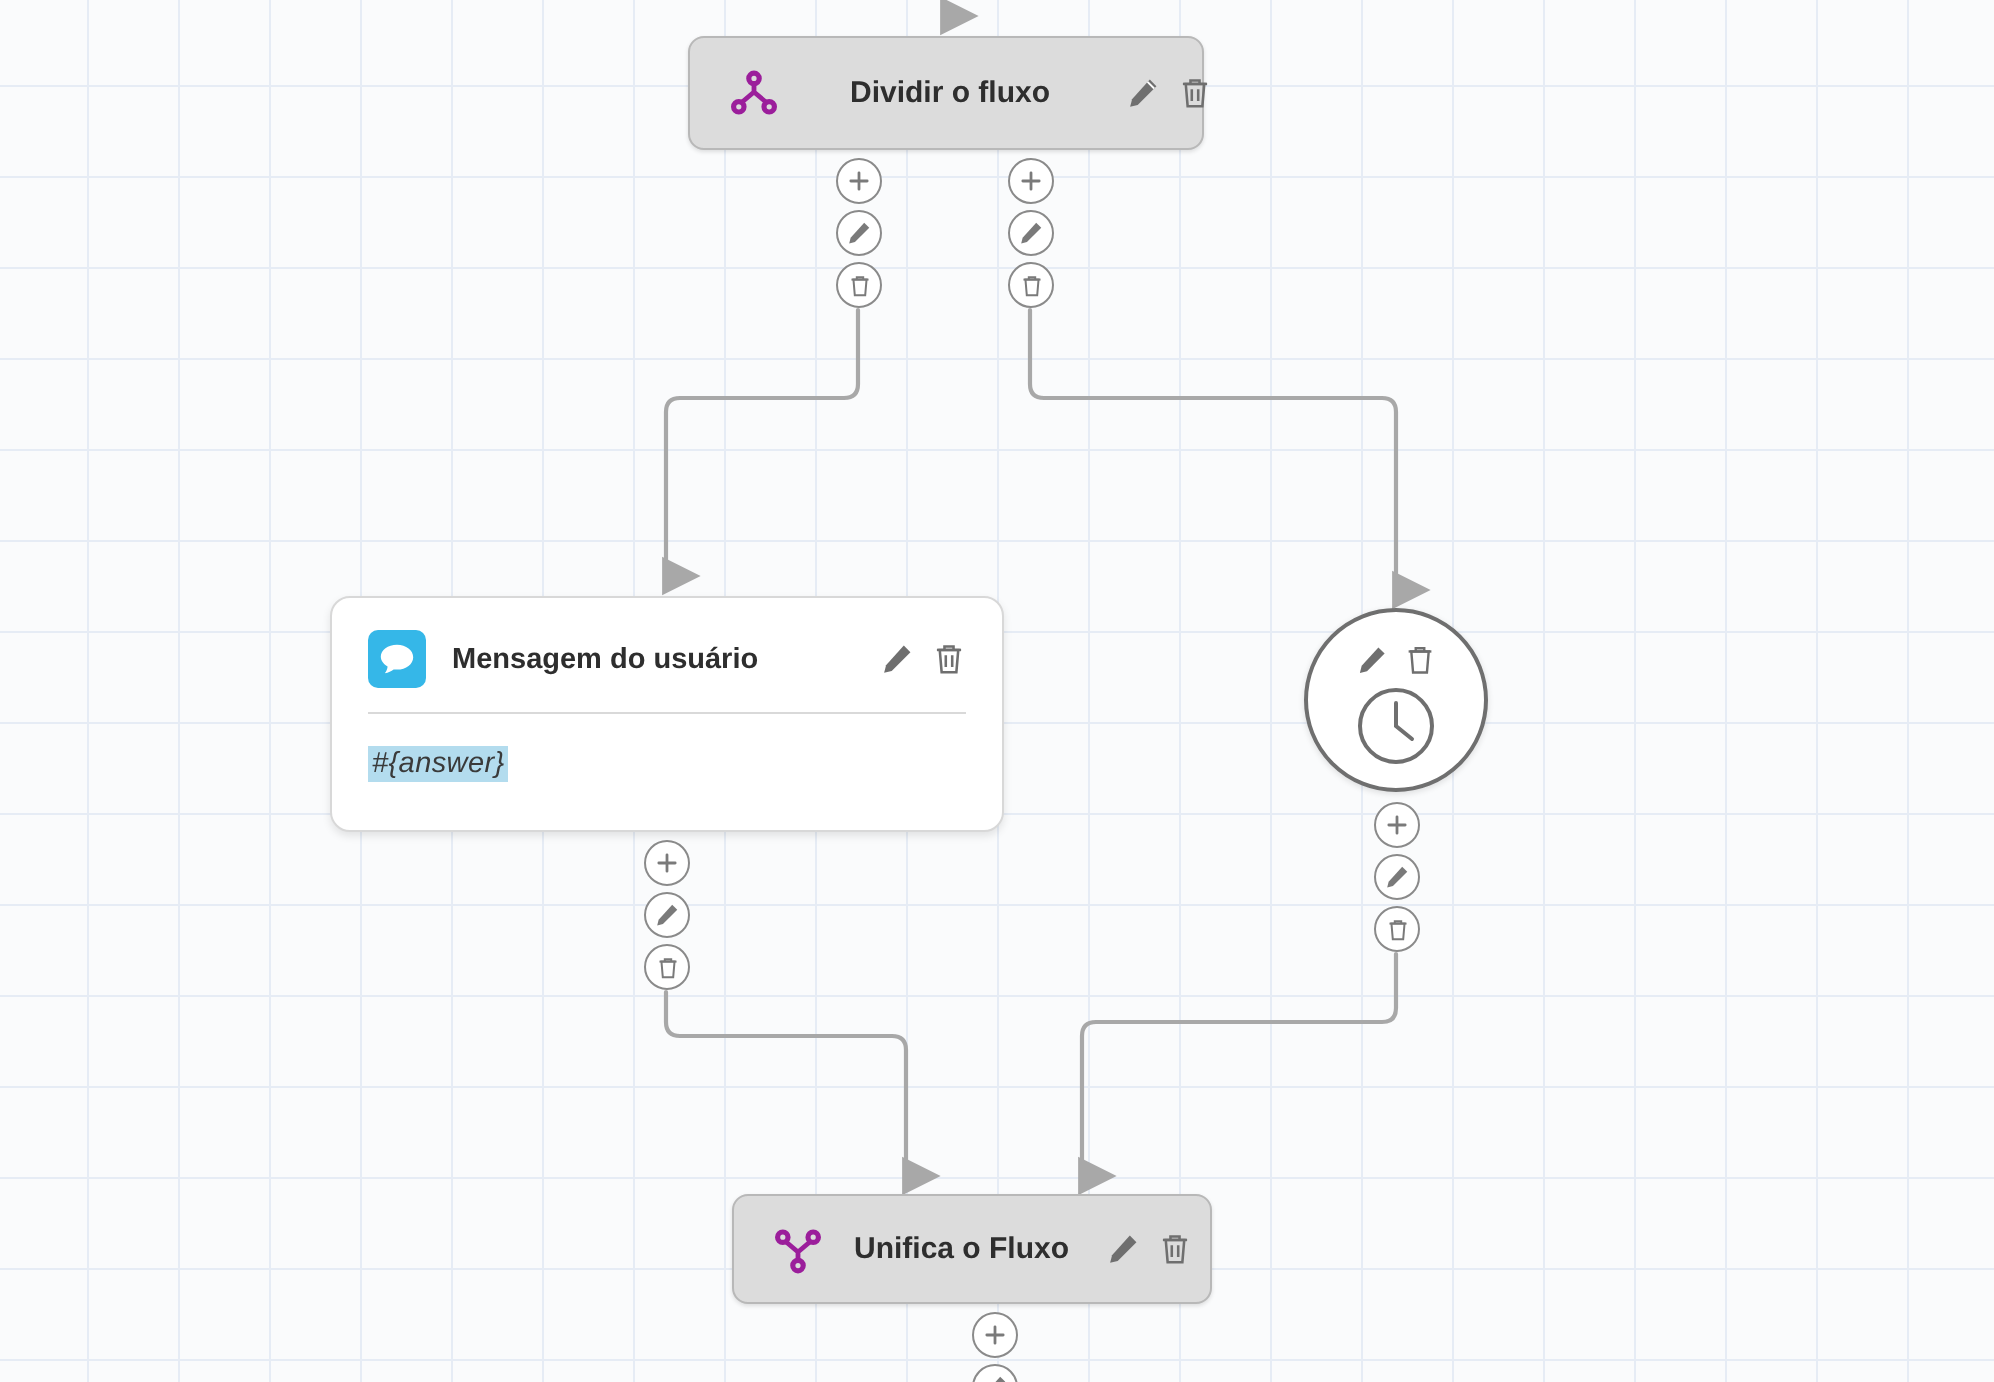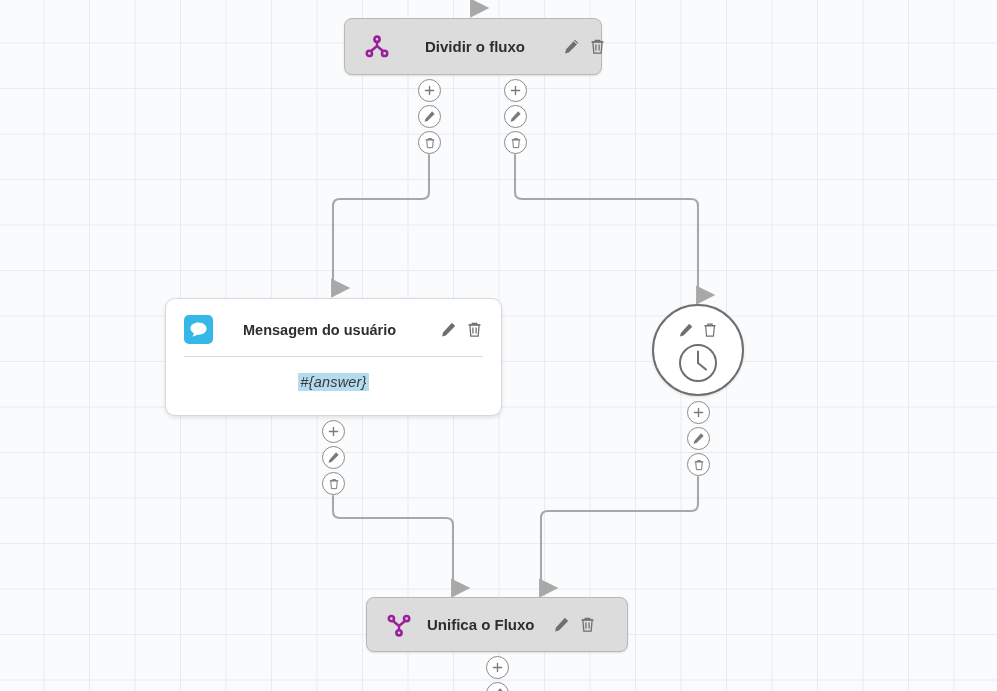--- a/index.html
+++ b/index.html
@@ -53,28 +53,27 @@
   }
   .card-head {
     display: flex;
     align-items: center;
     padding: 16px 18px 12px 18px;
   }
   .card-head .card-title {
     font-size: 14.5px;
     font-weight: bold;
     color: #2e2e2e;
-    margin-left: 30px;
+    margin-left: 13px;
     white-space: nowrap;
   }
   .card-head .pill-actions { margin-left: auto; }
   .card-divider { height: 1px; background: #d9d9d9; margin: 0 18px; }
   .card-body {
     padding: 16px 18px 18px 18px;
-    text-align: center;
   }
   .var-token {
     display: inline-block;
     background: #b3dcee;
     color: #3a3a3a;
     font-style: italic;
     font-size: 14.5px;
     padding: 1px 2px;
     letter-spacing: 0.2px;
   }
@@ -332,21 +331,21 @@
       <svg width="12" height="12" viewBox="0 0 18 18">
           <g fill="none" stroke="#7a7a7a" stroke-width="1.5">
             <path d="M2.6 4.2 L15.4 4.2"></path>
             <path d="M6.6 4.2 L6.6 2.4 L11.4 2.4 L11.4 4.2"></path>
             <path d="M4.1 4.2 L5.1 16 L12.9 16 L13.9 4.2 Z"></path>
           </g>
         </svg>
     </div>
   </div>
 
-  <div class="node-pill" style="left:366px; top:597px; width:262px; height:55px;">
+  <div class="node-pill" style="left:366px; top:597px; width:240px; height:55px;">
     <span class="act-icon">
       <svg width="28" height="28" viewBox="0 0 28 28">
         <g stroke="#9b1e9b" stroke-width="2.4" fill="none">
           <path d="M7.5 9.5 L14 15 M20.5 9.5 L14 15 M14 15 L14 19.4"></path>
         </g>
         <g fill="none" stroke="#9b1e9b" stroke-width="2.6">
           <circle cx="6.4" cy="7.6" r="2.6"></circle>
           <circle cx="21.6" cy="7.6" r="2.6"></circle>
           <circle cx="14" cy="21.8" r="2.6"></circle>
         </g>

